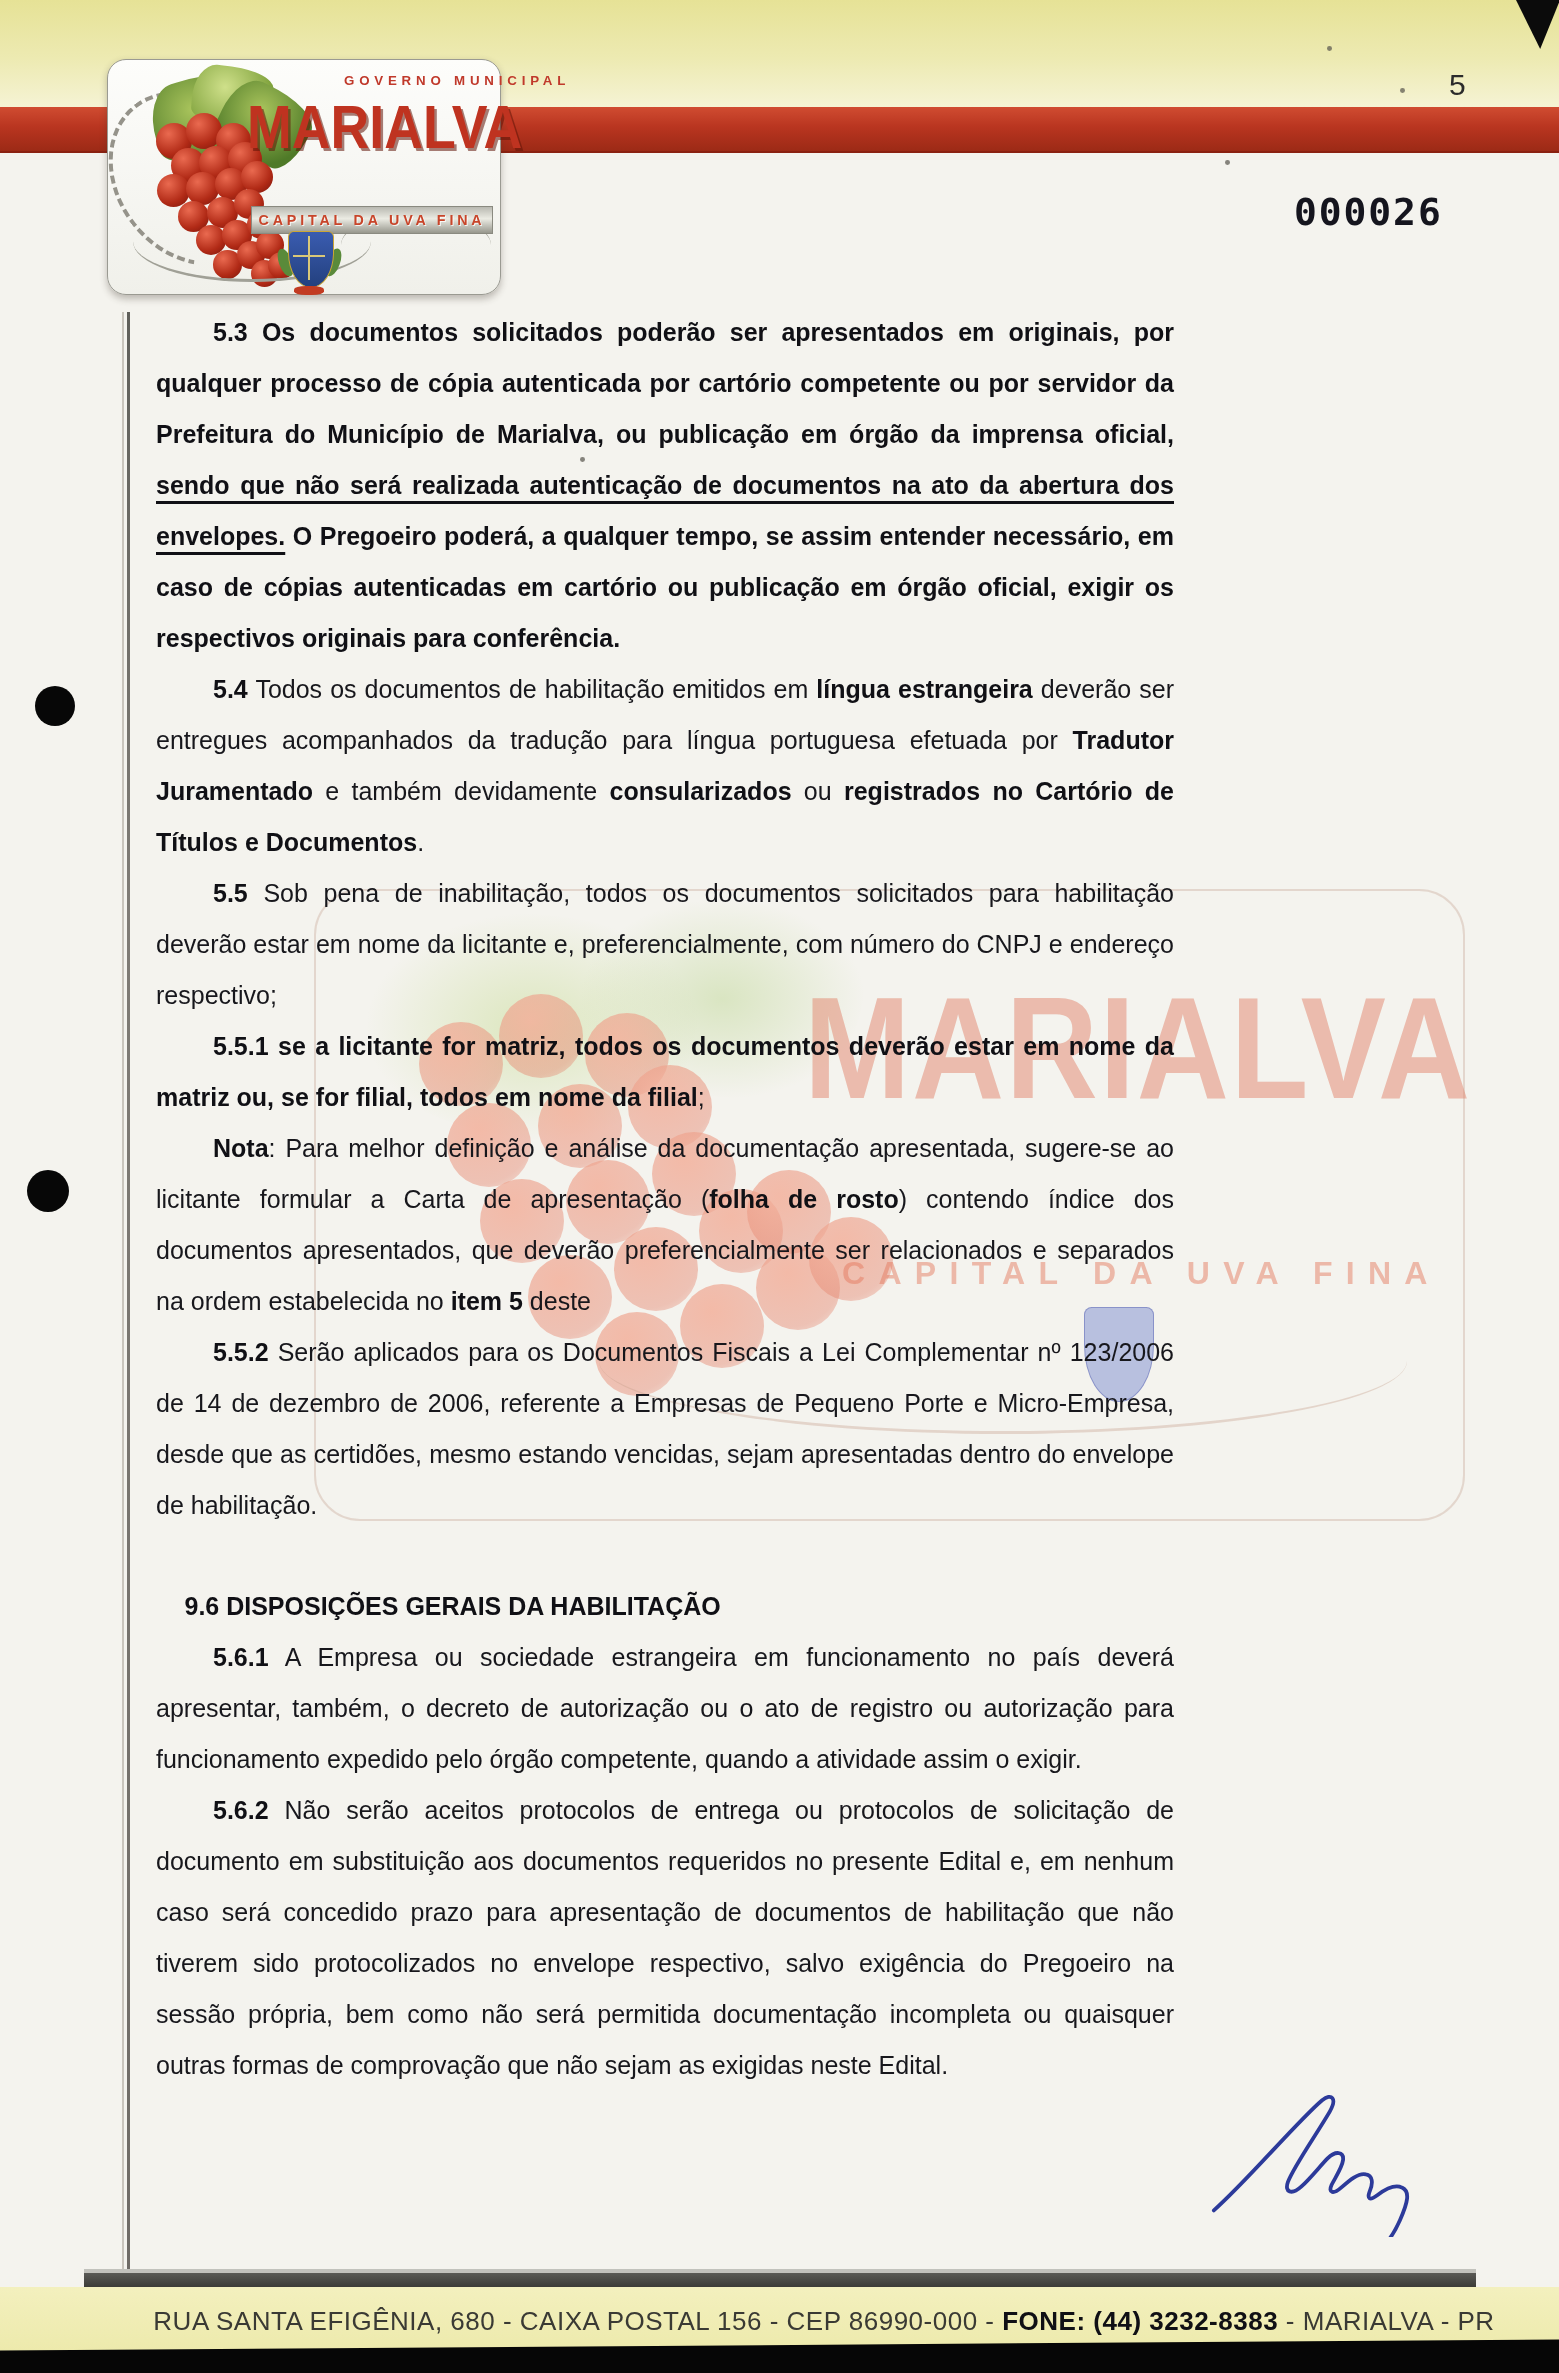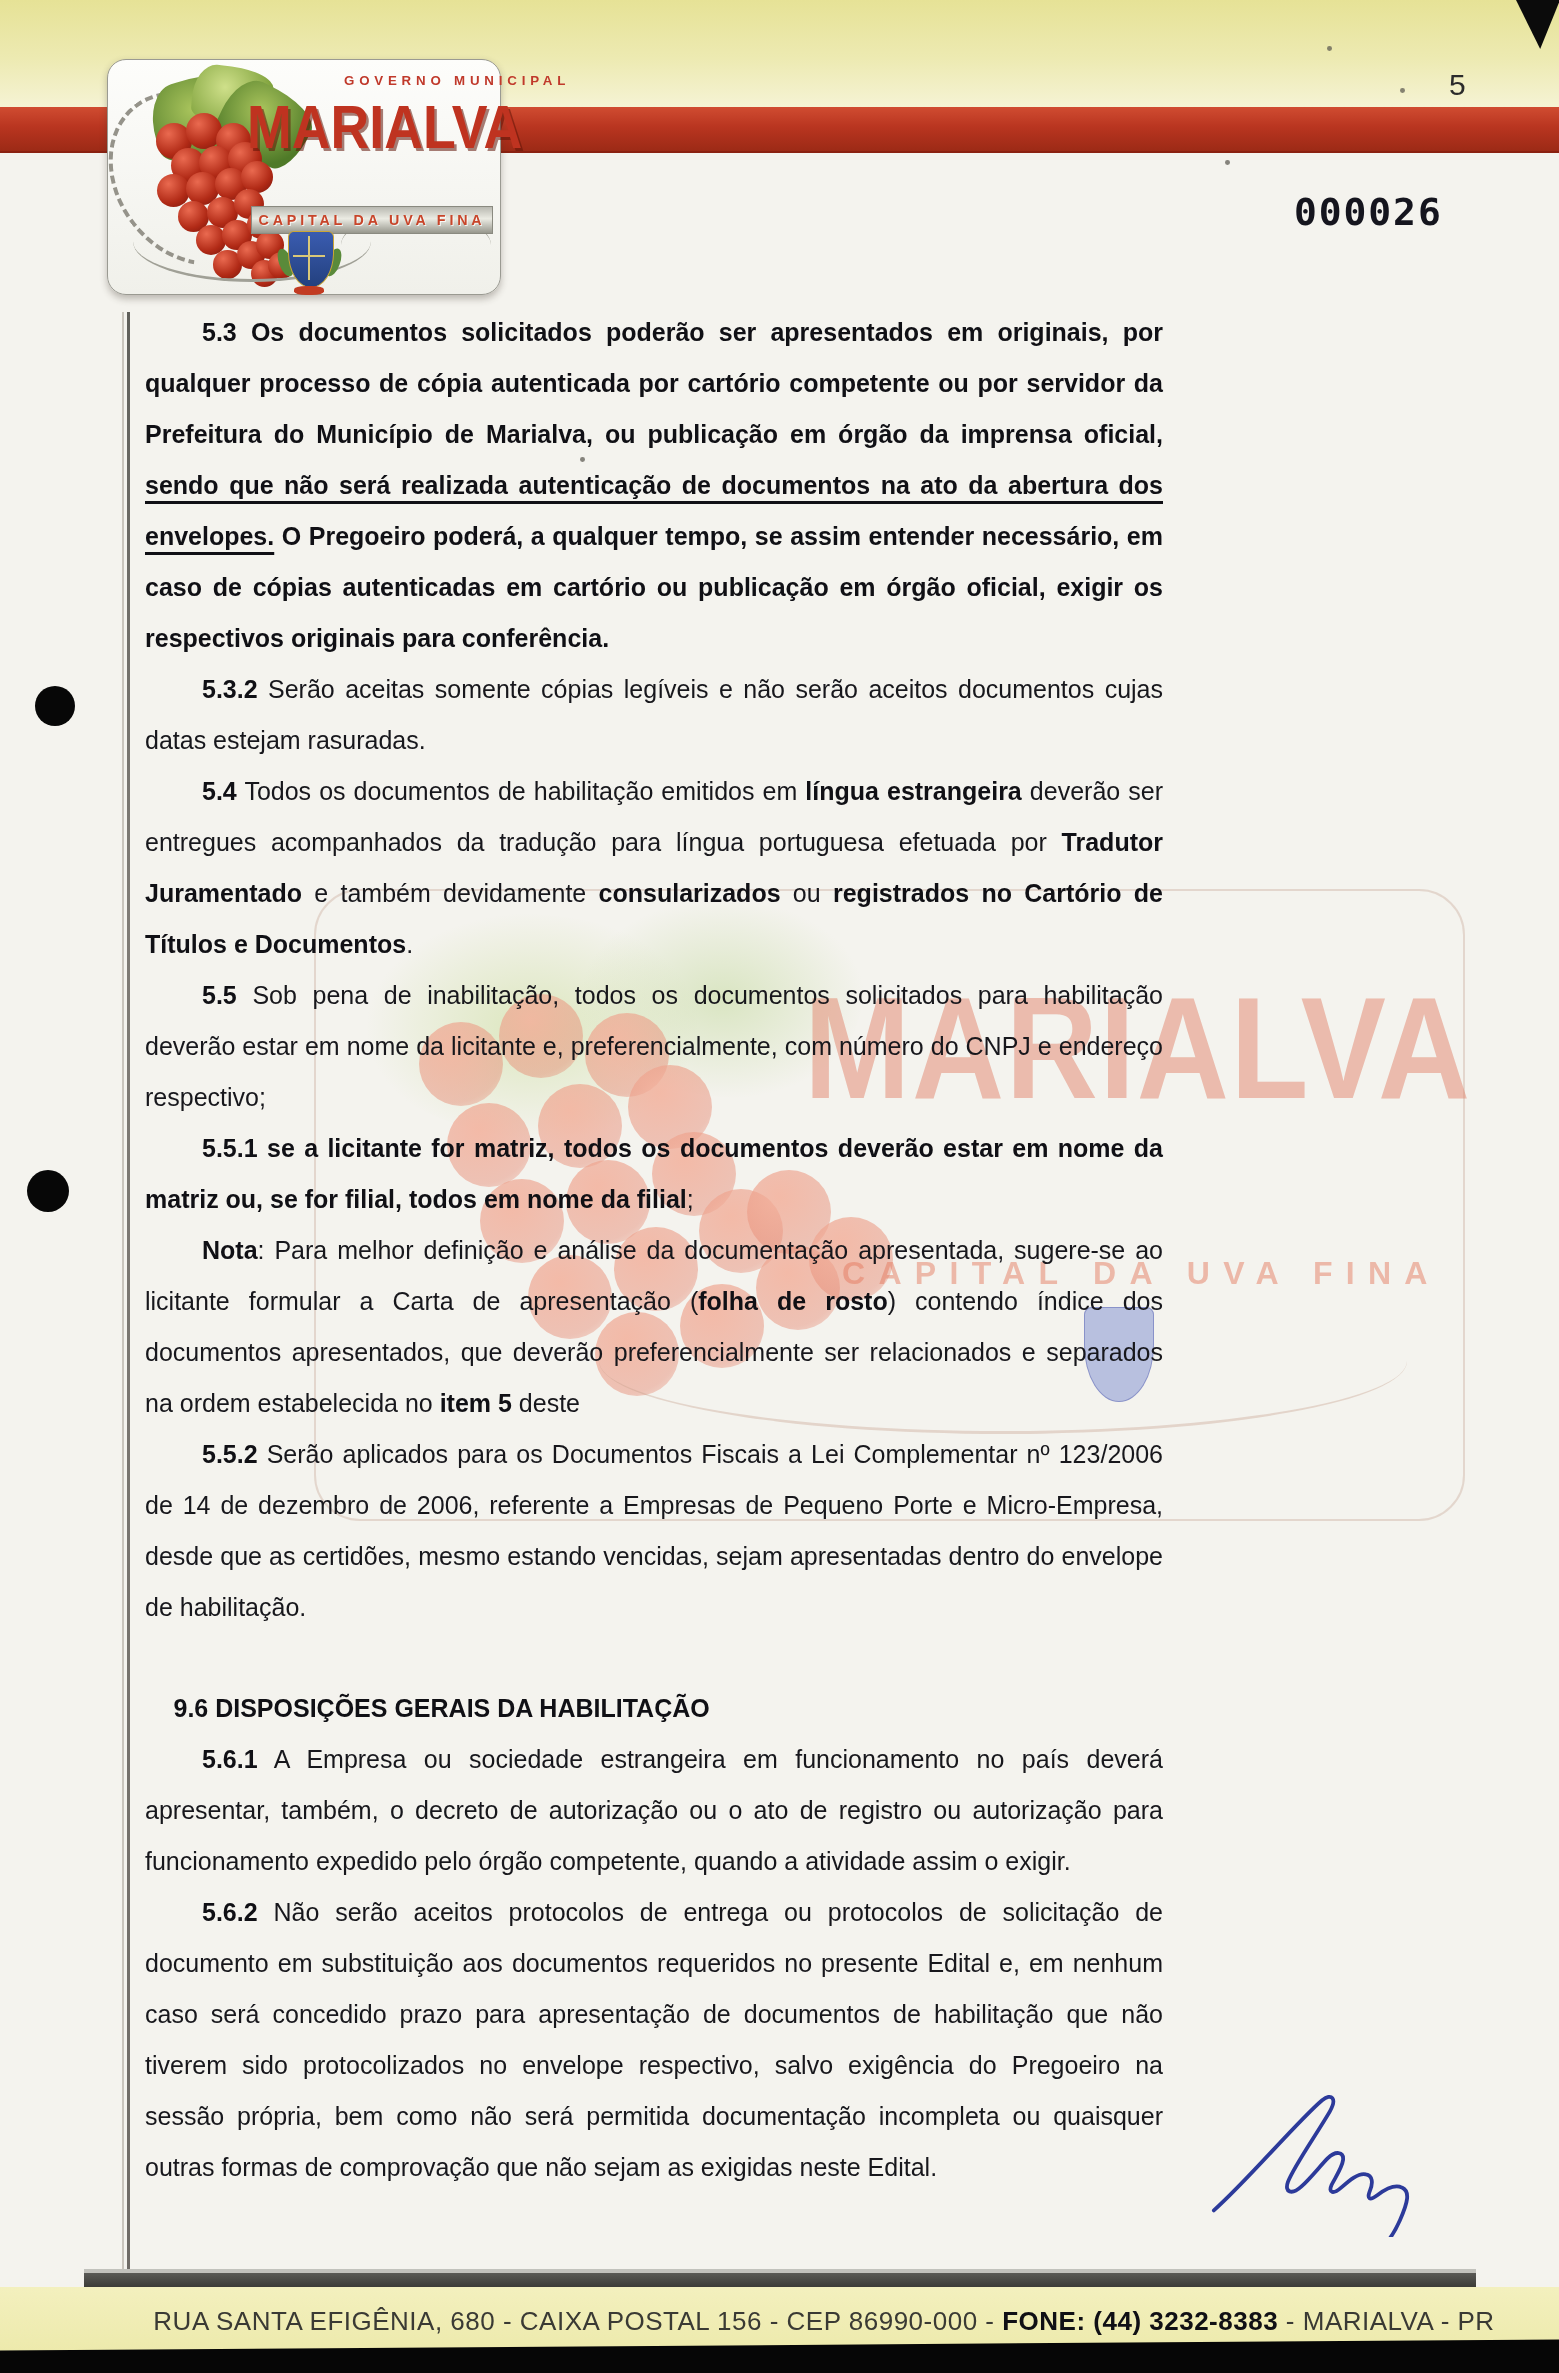--- a/index.html
+++ b/index.html
@@ -81,21 +81,21 @@
     color:rgba(226,132,108,.50);transform:scaleX(.88);transform-origin:left top;
     letter-spacing:1.9px;white-space:nowrap;}
   .wm-tagline{position:absolute;left:528px;top:366px;font-size:32px;font-weight:bold;
     letter-spacing:13.3px;color:rgba(228,120,92,.48);white-space:nowrap;}
   .wm-shield{position:absolute;left:770px;top:418px;width:68px;height:93px;
     background:rgba(96,116,200,.40);border:1.9px solid rgba(80,92,172,.45);
     border-radius:7.6px 7.6px 50% 50%/7.6px 7.6px 60% 60%;}
   .wm-swoosh{position:absolute;left:285px;top:399px;width:808px;height:143px;
     border-bottom:3.8px solid rgba(195,155,135,.35);border-radius:50%;}
   
-  .doc-body{position:absolute;left:145px;top:307px;width:1018px;z-index:2;
+  .doc-body{position:absolute;left:156px;top:307px;width:1018px;z-index:2;
     font-size:25px;line-height:51px;color:#17171c;text-align:justify;}
   .doc-body p{margin:0;text-indent:57px;}
   .doc-body p.heading{text-indent:28.5px;margin-top:50px;text-align:left;}
   .b{font-weight:bold;color:#101015;}
   .u{text-decoration:underline;text-decoration-thickness:2.9px;text-underline-offset:6.7px;}
   
   .signature{position:absolute;left:1206px;top:2085px;z-index:3;}
   
   .footer-divider-light{position:absolute;left:84px;top:2269px;width:1392px;height:3.8px;background:#c2c2bc;}
   .footer-divider{position:absolute;left:84px;top:2273px;width:1392px;height:14.3px;
@@ -197,21 +197,20 @@
         <div class="wm-grape" style="left: 495px; top: 328px; width: 84px; height: 84px;"></div>
       </div>
     <div class="wm-city">MARIALVA</div>
     <div class="wm-tagline">CAPITAL DA UVA FINA</div>
     <div class="wm-swoosh"></div>
     <div class="wm-shield"></div>
   </div>
 
   <div class="doc-body">
       <p><span class="b">5.3 Os documentos solicitados poderão ser apresentados em originais, por qualquer processo de cópia autenticada por cartório competente ou por servidor da Prefeitura do Município de Marialva, ou publicação em órgão da imprensa oficial, </span><span class="b u">sendo que não será realizada autenticação de documentos na ato da abertura dos envelopes.</span><span class="b"> O Pregoeiro poderá, a qualquer tempo, se assim entender necessário, em caso de cópias autenticadas em cartório ou publicação em órgão oficial, exigir os respectivos originais para conferência.</span></p>
-      <p><span class="b">5.3.2</span><span> Serão aceitas somente cópias legíveis e não serão aceitos documentos cujas datas estejam rasuradas.</span></p>
       <p><span class="b">5.4</span><span> Todos os documentos de habilitação emitidos em </span><span class="b">língua estrangeira</span><span> deverão ser entregues acompanhados da tradução para língua portuguesa efetuada por </span><span class="b">Tradutor Juramentado</span><span> e também devidamente </span><span class="b">consularizados</span><span> ou </span><span class="b">registrados no Cartório de Títulos e Documentos</span><span>.</span></p>
       <p><span class="b">5.5</span><span> Sob pena de inabilitação, todos os documentos solicitados para habilitação deverão estar em nome da licitante e, preferencialmente, com número do CNPJ e endereço respectivo;</span></p>
       <p><span class="b">5.5.1 se a licitante for matriz, todos os documentos deverão estar em nome da matriz ou, se for filial, todos em nome da filial</span><span>;</span></p>
       <p><span class="b">Nota</span><span>: Para melhor definição e análise da documentação apresentada, sugere-se ao licitante formular a Carta de apresentação (</span><span class="b">folha de rosto</span><span>) contendo índice dos documentos apresentados, que deverão preferencialmente ser relacionados e separados na ordem estabelecida no </span><span class="b">item 5</span><span> deste</span></p>
       <p><span class="b">5.5.2</span><span> Serão aplicados para os Documentos Fiscais a Lei Complementar nº 123/2006 de 14 de dezembro de 2006, referente a Empresas de Pequeno Porte e Micro-Empresa, desde que as certidões, mesmo estando vencidas, sejam apresentadas dentro do envelope de habilitação.</span></p>
       <p class="heading"><span class="b">9.6 DISPOSIÇÕES GERAIS DA HABILITAÇÃO</span></p>
       <p><span class="b">5.6.1</span><span> A Empresa ou sociedade estrangeira em funcionamento no país deverá apresentar, também, o decreto de autorização ou o ato de registro ou autorização para funcionamento expedido pelo órgão competente, quando a atividade assim o exigir.</span></p>
       <p><span class="b">5.6.2</span><span> Não serão aceitos protocolos de entrega ou protocolos de solicitação de documento em substituição aos documentos requeridos no presente Edital e, em nenhum caso será concedido prazo para apresentação de documentos de habilitação que não tiverem sido protocolizados no envelope respectivo, salvo exigência do Pregoeiro na sessão própria, bem como não será permitida documentação incompleta ou quaisquer outras formas de comprovação que não sejam as exigidas neste Edital.</span></p>
     </div>
 

